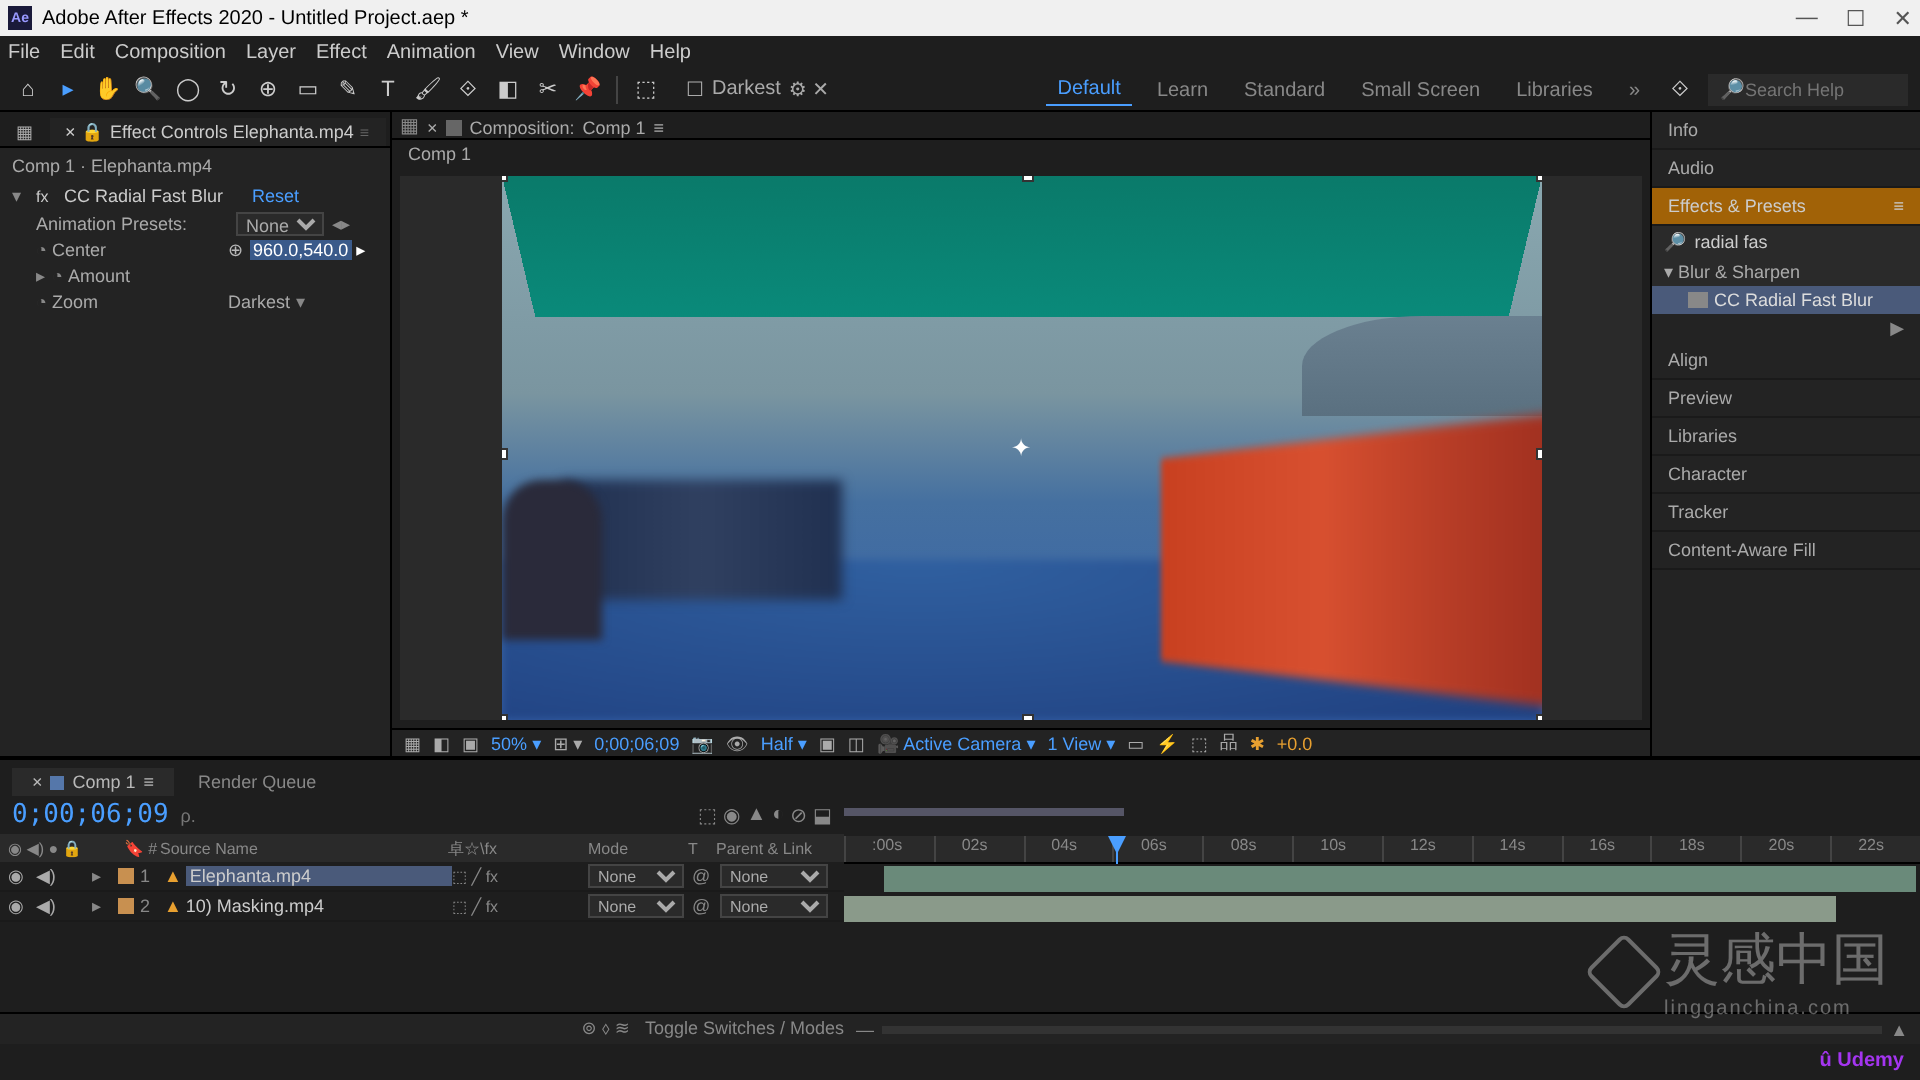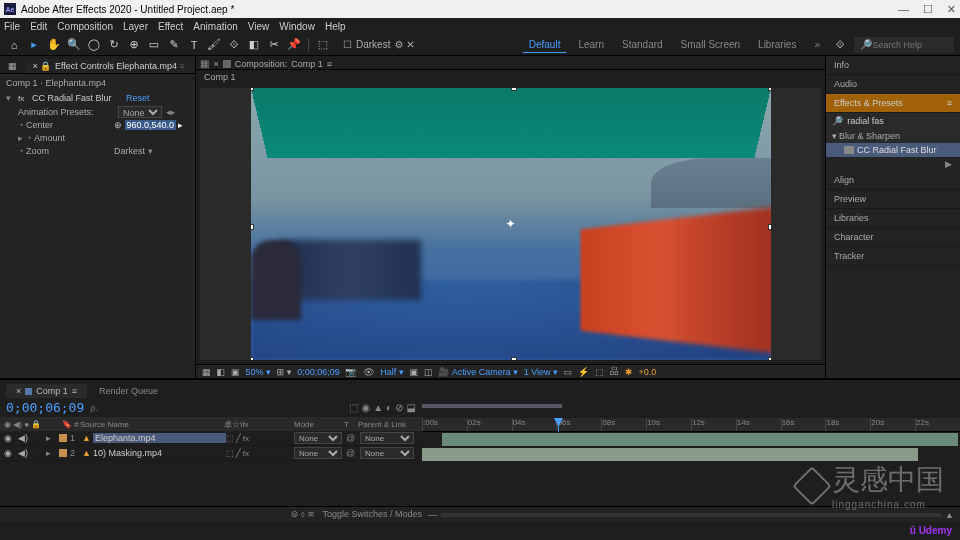--- a/index.html
+++ b/index.html
@@ -7,21 +7,21 @@
 .titlebar{height:18px;background:#f0f0f0;color:#000;display:flex;align-items:center;padding:0 4px;font-size:10px}
 .titlebar .aelogo{width:12px;height:12px;background:#1a1a3a;margin-right:5px;display:inline-flex;align-items:center;justify-content:center;color:#9999ff;font-size:7px;font-weight:bold}
 .titlebar .title{flex:1}
 .winbtns{display:flex;gap:14px;color:#555;font-size:11px}
 .menubar{height:16px;background:#1e1e1e;display:flex;align-items:center;padding:0 4px;gap:10px;font-size:10px;color:#ccc}
 .menubar span{cursor:pointer}
 .toolbar{height:22px;background:#1e1e1e;border-bottom:1px solid #000;display:flex;align-items:center;padding:0 6px;gap:4px}
 .toolbar .tbtn{width:16px;height:16px;display:flex;align-items:center;justify-content:center;color:#ccc;font-size:11px;border:1px solid transparent;cursor:pointer}
 .toolbar .tsep{width:1px;height:14px;background:#444;margin:0 2px}
 .toolbar .snapping{display:flex;align-items:center;gap:4px;color:#aaa;font-size:10px;margin-left:8px}
-.toolbar .workspaces{margin-left:auto;display:flex;align-items:flex-start;gap:6px}
+.toolbar .workspaces{margin-left:auto;display:flex;align-items:flex-end;gap:6px}
 .toolbar .ws{color:#888;font-size:10px;padding:2px 6px;cursor:pointer}
 .toolbar .ws.active{color:#4a9eff;border-bottom:1px solid #4a9eff}
 .toolbar .search{display:flex;align-items:center;background:#2a2a2a;padding:1px 6px;width:100px;height:16px}
 .toolbar .search input{background:none;border:none;color:#888;font-size:9px;width:100%;outline:none}
 .maincols{display:flex;height:322px;background:#1e1e1e}
 .leftpanel{width:196px;background:#232323;border-right:1px solid #000;display:flex;flex-direction:column}
 .panel-tabs{display:flex;background:#1e1e1e;border-bottom:1px solid #000;height:18px;align-items:end}
 .ptab{padding:2px 8px;font-size:9px;color:#aaa;display:flex;align-items:center;gap:3px}
 .ptab.active{background:#232323;color:#ccc}
 .ptab .x{color:#666;font-size:8px}
@@ -91,21 +91,21 @@
 .layer-row .num{width:12px;color:#888}
 .layer-row .warn{color:#e8a030;margin-right:2px}
 .layer-row .lname{flex:1;color:#ccc}
 .layer-row .lname.sel{background:#4a5a7a;padding:0 2px}
 .layer-row .sw{width:68px;display:flex;gap:2px;color:#888;font-size:8px}
 .layer-row .mode{width:52px}
 .layer-row .mode select{background:#2a2a2a;border:1px solid #444;color:#aaa;font-size:8px;width:48px;height:12px}
 .layer-row .parent{width:58px}
 .layer-row .parent select{background:#2a2a2a;border:1px solid #444;color:#aaa;font-size:8px;width:54px;height:12px}
 .tl-ruler{height:14px;background:#2a2a2a;display:flex;position:relative;font-size:8px;color:#888;border-bottom:1px solid #000}
-.tl-ruler .tick{flex:1;border-left:1px solid #444;padding-left:0}
+.tl-ruler .tick{flex:1;border-left:1px solid #444;padding-left:13px}
 .tl-ruler .playhead{position:absolute;left:136px;top:0;bottom:-50px;width:1px;background:#4a9eff}
 .tl-ruler .playhead::before{content:'';position:absolute;top:0;left:-4px;width:9px;height:9px;background:#4a9eff;clip-path:polygon(0 0,100% 0,50% 100%)}
 .tl-track-area{position:relative;height:50px;background:#1e1e1e}
 .tl-bar{position:absolute;height:13px;background:#6a8a7a;top:1px;left:20px;right:2px}
 .tl-bar.b2{top:16px;background:#8a9a8a;left:0;right:42px}
 .tl-workarea{position:absolute;top:-14px;left:0;width:140px;height:4px;background:#556}
 .tl-footer{height:16px;background:#232323;display:flex;align-items:center;justify-content:center;font-size:9px;color:#888;border-top:1px solid #000}
 .tl-footer .tsw{flex:0 0 422px;text-align:right}
 .tl-footer .zoom{flex:1;display:flex;align-items:center;padding:0 6px;gap:4px}
 .tl-footer .zslider{flex:1;height:4px;background:#333;position:relative}
@@ -280,20 +280,21 @@
     <div class="rp-effect">
         <span class="ic"></span>
         <span>CC Radial Fast Blur</span>
       </div>
     <div class="anim-icon">▶</div>
     <div class="rp-item">Align</div>
     <div class="rp-item">Preview</div>
     <div class="rp-item">Libraries</div>
     <div class="rp-item">Character</div>
     <div class="rp-item">Tracker</div>
+    <div class="rp-item">Content-Aware Fill</div>
   </div>
 </div>
 
 <div class="timeline">
   <div class="tl-tabs">
     <span class="tl-tab active">× <span class="sq"></span> <span>Comp 1</span> ≡</span>
     <span class="tl-tab rq">Render Queue</span>
   </div>
   <div style="display:flex;flex:1">
     <div class="tl-left">

